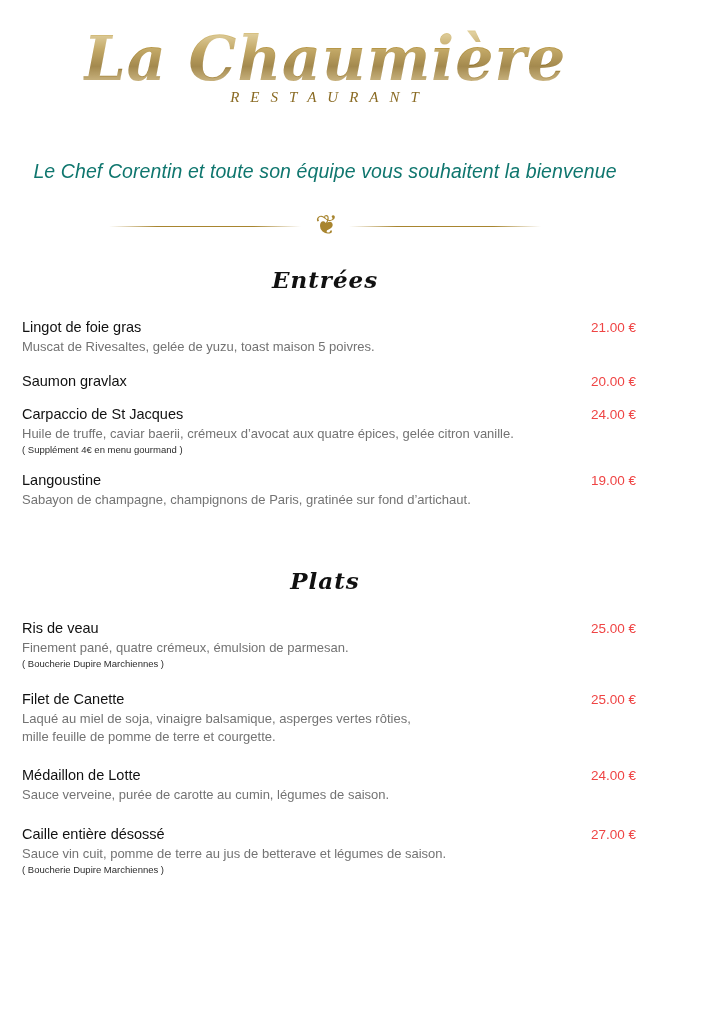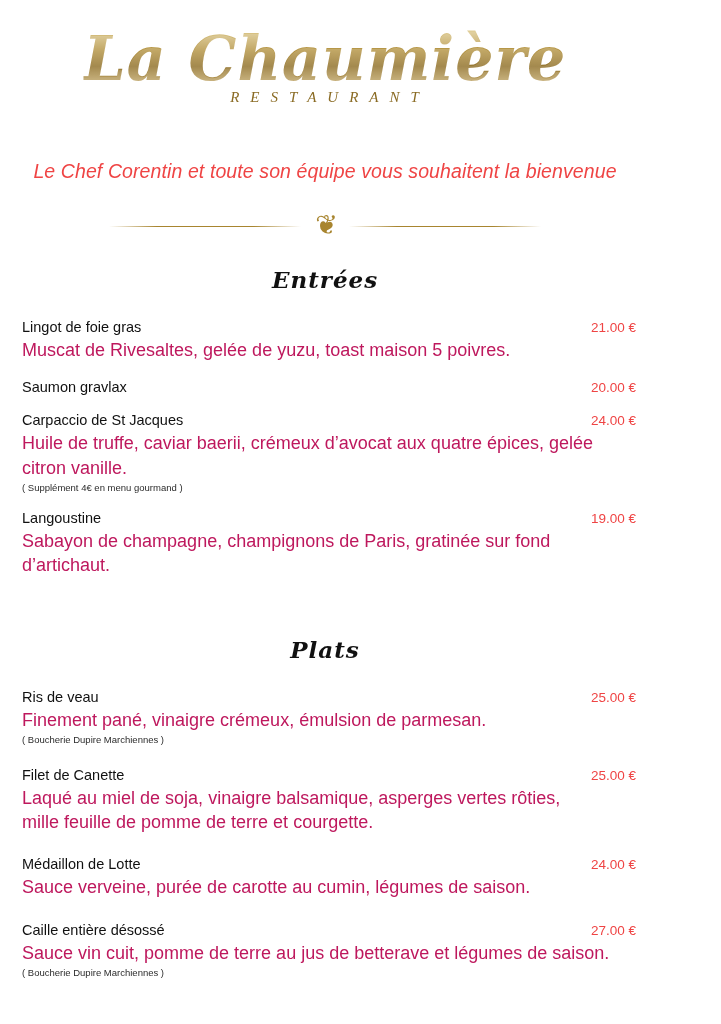--- a/index.html
+++ b/index.html
@@ -55,21 +55,21 @@
     text-transform: uppercase;
     font-style: italic;
   }
 
   
   .welcome {
     text-align: center;
     font-family: "Liberation Sans", sans-serif;
     font-style: italic;
     font-size: 19.5px;
-    color: #ef4444;
+    color: #0f766e;
     margin-top: 54px;
     letter-spacing: 0.1px;
   }
 
   
   .divider {
     display: flex;
     align-items: center;
     justify-content: center;
     margin-top: 30px;
@@ -121,22 +121,22 @@
     font-size: 14.5px;
     color: #111111;
   }
   .item-price {
     font-size: 13.5px;
     color: #ef4444;
     white-space: nowrap;
     padding-left: 14px;
   }
   .item-desc {
-    font-size: 18px;
-    color: #be185d;
+    font-size: 13px;
+    color: #737373;
     margin-top: 3px;
     line-height: 1.35;
   }
   .item-note {
     font-size: 9.5px;
     color: #2b2b2b;
     margin-top: 2px;
   }
   .plats .items .item { margin-bottom: 22px; }
 </style>
@@ -199,21 +199,21 @@
 
   <div class="section plats">
     <div class="section-title section-plats">Plats</div>
     <div class="items">
 
       <div class="item">
         <div class="item-head">
           <span class="item-name">Ris de veau</span>
           <span class="item-price">25.00 €</span>
         </div>
-        <div class="item-desc">Finement pané, vinaigre crémeux, émulsion de parmesan.</div>
+        <div class="item-desc">Finement pané, quatre crémeux, émulsion de parmesan.</div>
         <div class="item-note">( Boucherie Dupire Marchiennes )</div>
       </div>
 
       <div class="item">
         <div class="item-head">
           <span class="item-name">Filet de Canette</span>
           <span class="item-price">25.00 €</span>
         </div>
         <div class="item-desc" style="white-space: pre-line;">Laqué au miel de soja, vinaigre balsamique, asperges vertes rôties,
 mille feuille de pomme de terre et courgette.</div>

